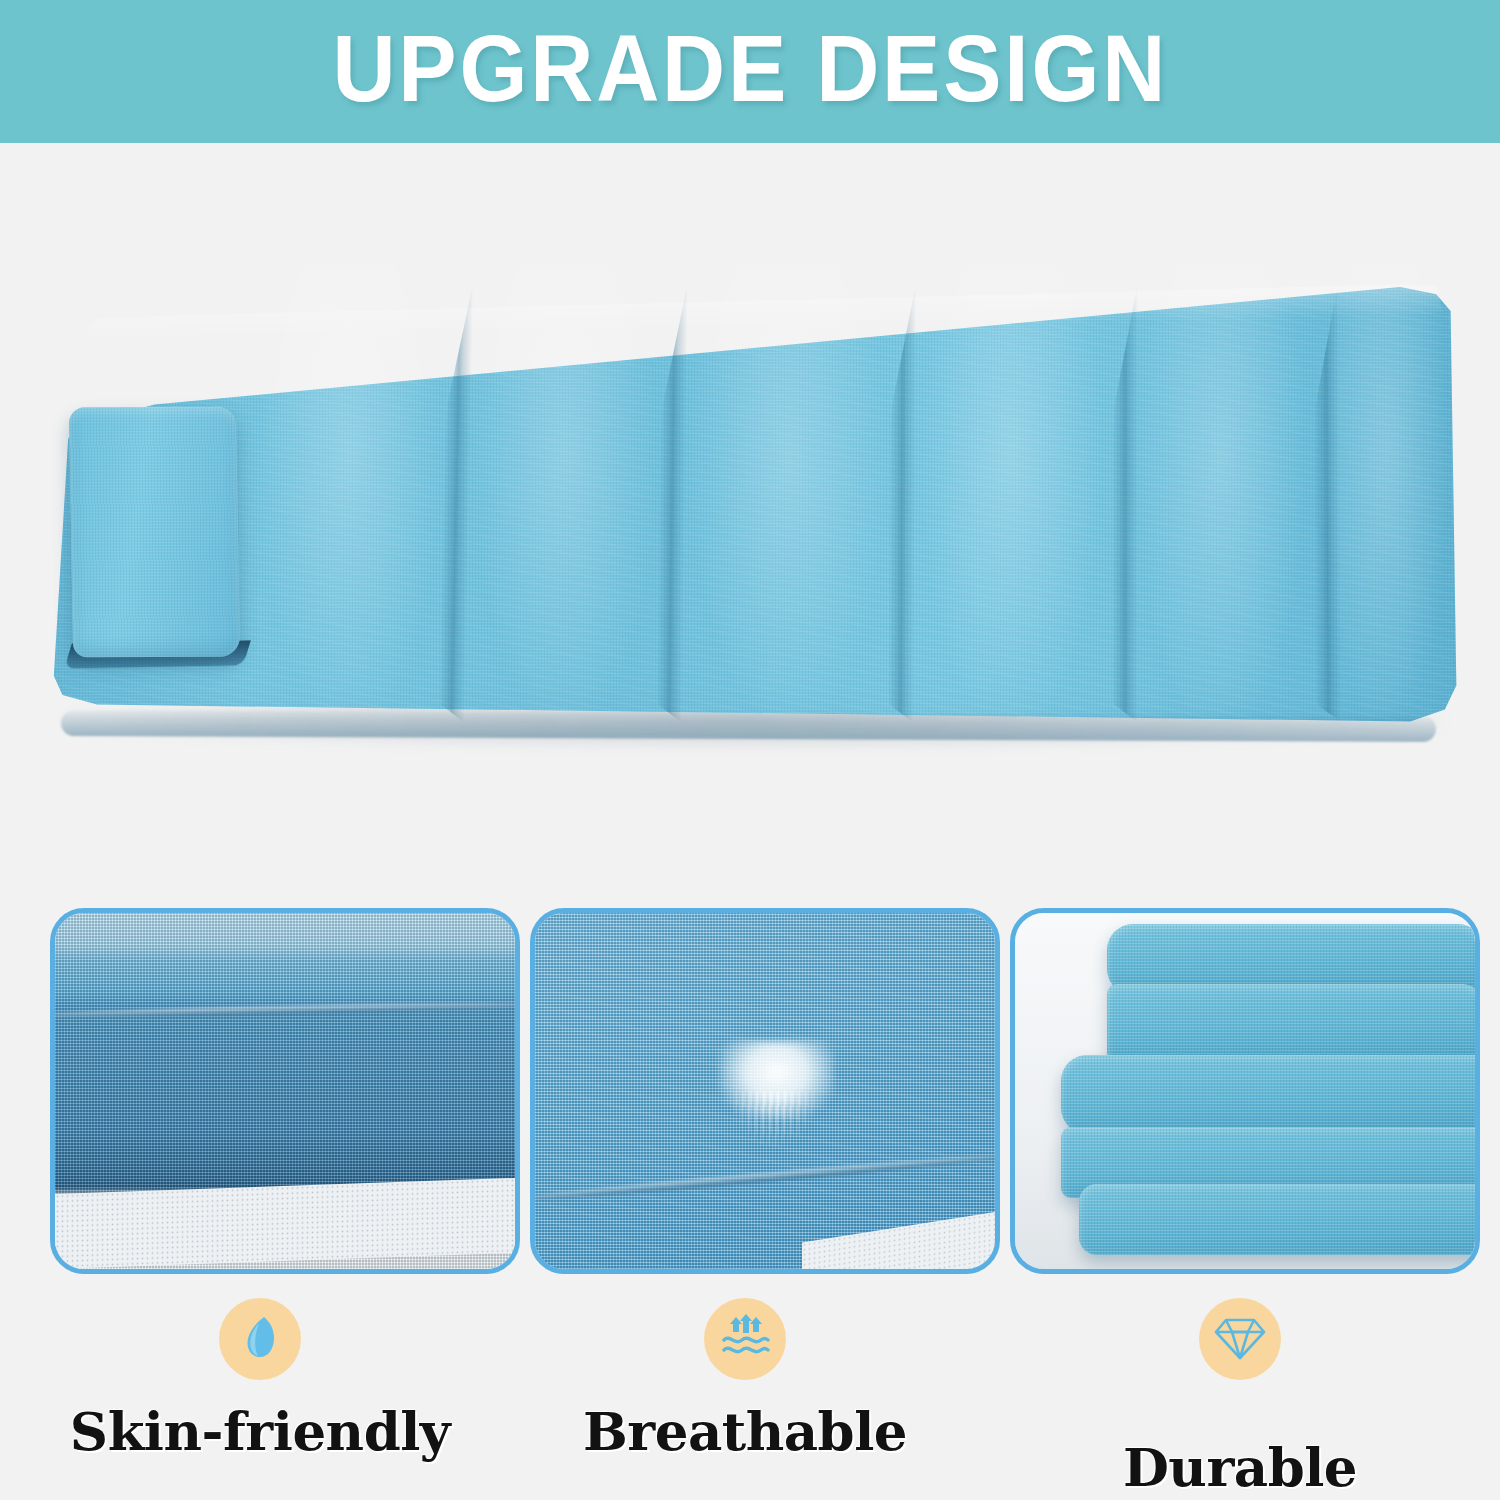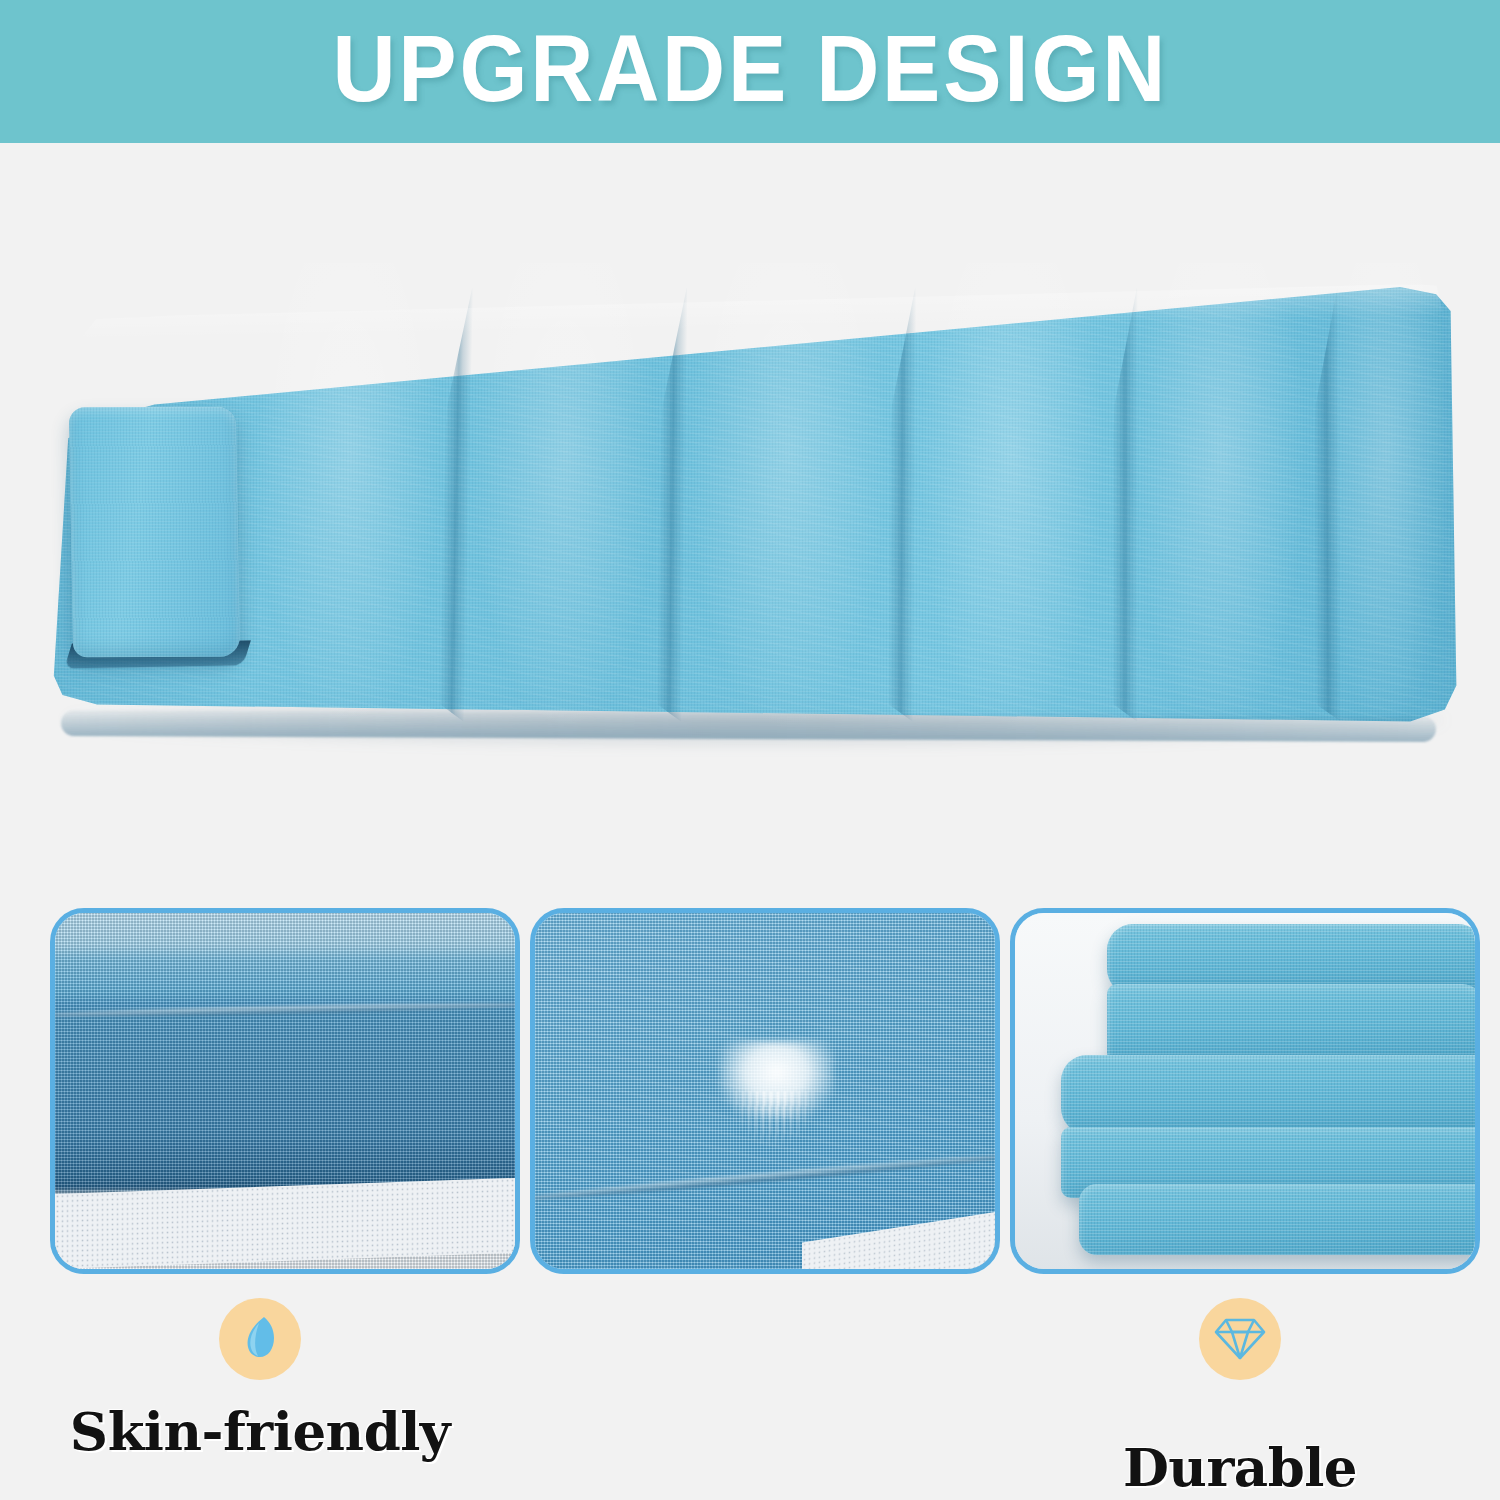--- a/index.html
+++ b/index.html
@@ -353,20 +353,38 @@
       <span>
         <svg width="52" height="52" viewBox="0 0 52 52">
           <path d="M30 6 C17 16 12 27 14 36 C15.5 43 21 46 26 46 C34 46 40 38 40 27 C40 18 36 11 30 6 Z" fill="#62BDE8"></path>
           <path d="M25 12 C17 21 15 30 17 37 C18 41 21 44 24 45 C20 38 20 26 25 12 Z" fill="#8ED3F0"></path>
         </svg>
       </span>
     </div>
     <div class="fi-label">Skin-friendly</div>
   </div>
 
+  <div class="feature f2">
+    <div class="fi-circle">
+      <span>
+        <svg width="54" height="50" viewBox="0 0 54 50">
+          <g fill="#5BB8E0">
+            <path d="M15 20 L15 12 L12 12 L18 5 L24 12 L21 12 L21 20 Z"></path>
+            <path d="M25 21 L25 9 L22 9 L28 2 L34 9 L31 9 L31 21 Z"></path>
+            <path d="M35 20 L35 12 L32 12 L38 5 L44 12 L41 12 L41 20 Z"></path>
+          </g>
+          <g fill="none" stroke="#5BB8E0" stroke-width="3.4" stroke-linecap="round">
+            <path d="M6 28 C12 22 17 34 24 28 C31 22 36 34 43 28 C46 25.5 48 26.5 50 28"></path>
+            <path d="M6 38 C12 32 17 44 24 38 C31 32 36 44 43 38 C46 35.5 48 36.5 50 38"></path>
+          </g>
+        </svg>
+      </span>
+    </div>
+    <div class="fi-label">Breathable</div>
+  </div>
 
   <div class="feature f3">
     <div class="fi-circle">
       <span>
         <svg width="52" height="50" viewBox="0 0 52 50">
           <g fill="none" stroke="#5BB8E0" stroke-width="2.6" stroke-linejoin="round">
             <path d="M12 8 L40 8 L50 20 L26 46 L2 20 Z"></path>
             <path d="M2 20 L50 20"></path>
             <path d="M12 8 L18 20 L26 46"></path>
             <path d="M40 8 L34 20 L26 46"></path>

